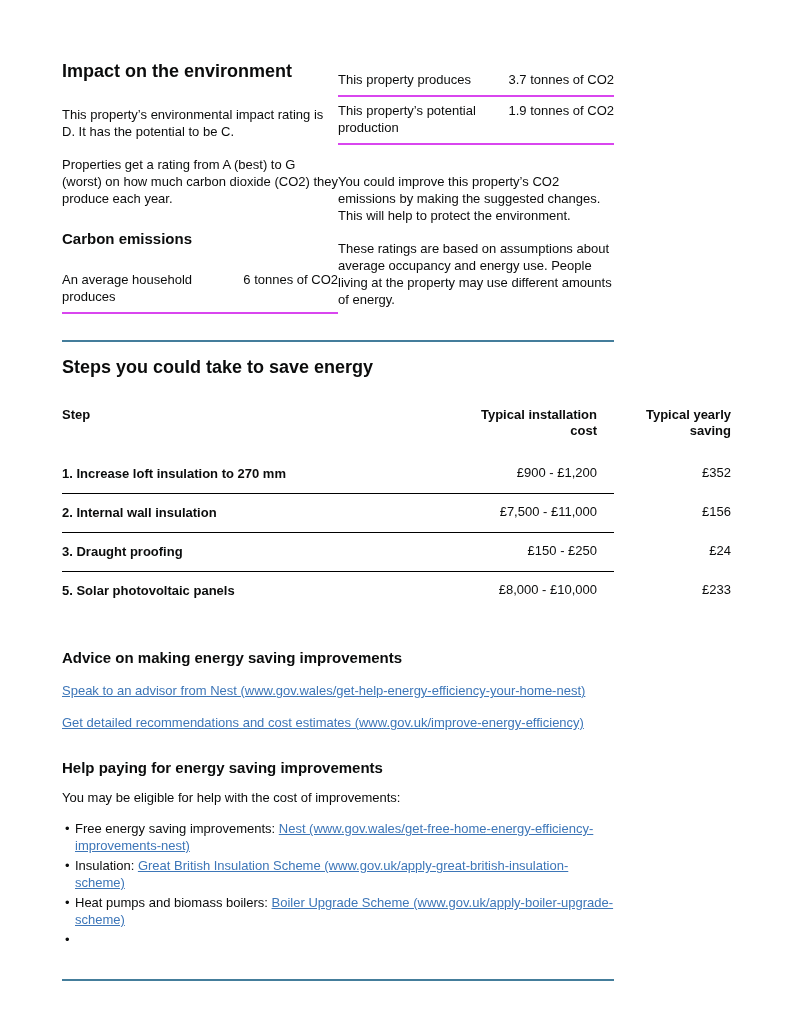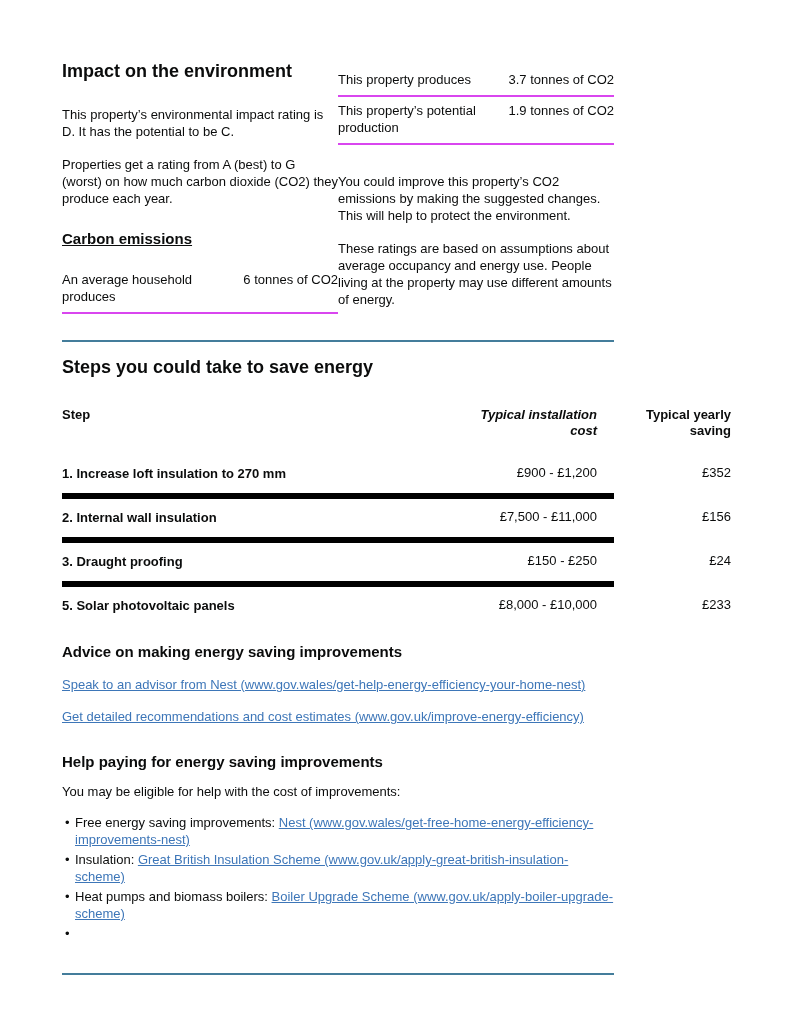--- a/index.html
+++ b/index.html
@@ -15,21 +15,21 @@
   h1 { font-size: 18px; font-weight: bold; line-height: 22px; }
   h2 { font-size: 15px; font-weight: bold; line-height: 19px; }
   p  { font-size: 13px; line-height: 17px; }
 
   
   .cols { display: flex; justify-content: space-between; align-items: flex-start; }
   .col { width: 308px; }
 
   .col-left h1 { margin-bottom: 24px; }
   .col-left p { margin-bottom: 16px; }
-  .col-left h2 { margin-top: 22px; margin-bottom: 18px; text-decoration: underline; }
+  .col-left h2 { margin-top: 22px; margin-bottom: 18px; }
 
   .mini-table { width: 100%; }
   .mini-row {
     display: flex; justify-content: space-between; align-items: flex-start;
     padding: 5px 0 7px 0;
     border-bottom: 2px solid #d946ef;
     font-size: 13px; line-height: 17px;
   }
   .mini-row .lbl { flex: 0 0 57%; }
   .mini-row .val { flex: 0 0 43%; text-align: right; }
@@ -45,32 +45,32 @@
   
   .steps h1 { margin-top: 14px; }
 
   .steps-table { margin-top: 29px; font-size: 13px; }
   .t-row {
     display: grid;
     grid-template-columns: 380px 155px 134px;
     align-items: start;
     padding: 10px 0 11px 0;
   }
-  .t-row + .t-row { border-top: 6px solid #000000; }
+  .t-row + .t-row { border-top: 1px solid #000000; }
   .t-head { font-weight: bold; padding: 0 0 16px 0; line-height: 16px; }
   .t-head + .t-row { border-top: none; }
   .c-step { font-weight: bold; line-height: 17px; padding-right: 20px; }
   .c-cost, .c-save { text-align: right; }
   .t-head .c-step { line-height: 16px; }
-  .t-head .c-cost .w { display: inline-block; max-width: 126px; font-style: italic; }
+  .t-head .c-cost .w { display: inline-block; max-width: 126px; }
   .t-head .c-save .w { display: inline-block; max-width: 96px; }
 
   a.link { color: #3d76b8; text-decoration: underline; font-size: 13px; line-height: 17px; }
 
-  .advice h2 { margin-top: 17px; }
+  .advice h2 { margin-top: 38px; }
   .advice a.link { display: inline-block; margin-top: 15px; }
   .advice .link-row { display: block; }
 
   .help h2 { margin-top: 27px; }
   .help p { margin-top: 12px; }
   .help ul { list-style: none; margin-top: 14px; }
   .help li {
     display: flex; align-items: flex-start;
     font-size: 13px; line-height: 17px;
     margin-bottom: 3px;

